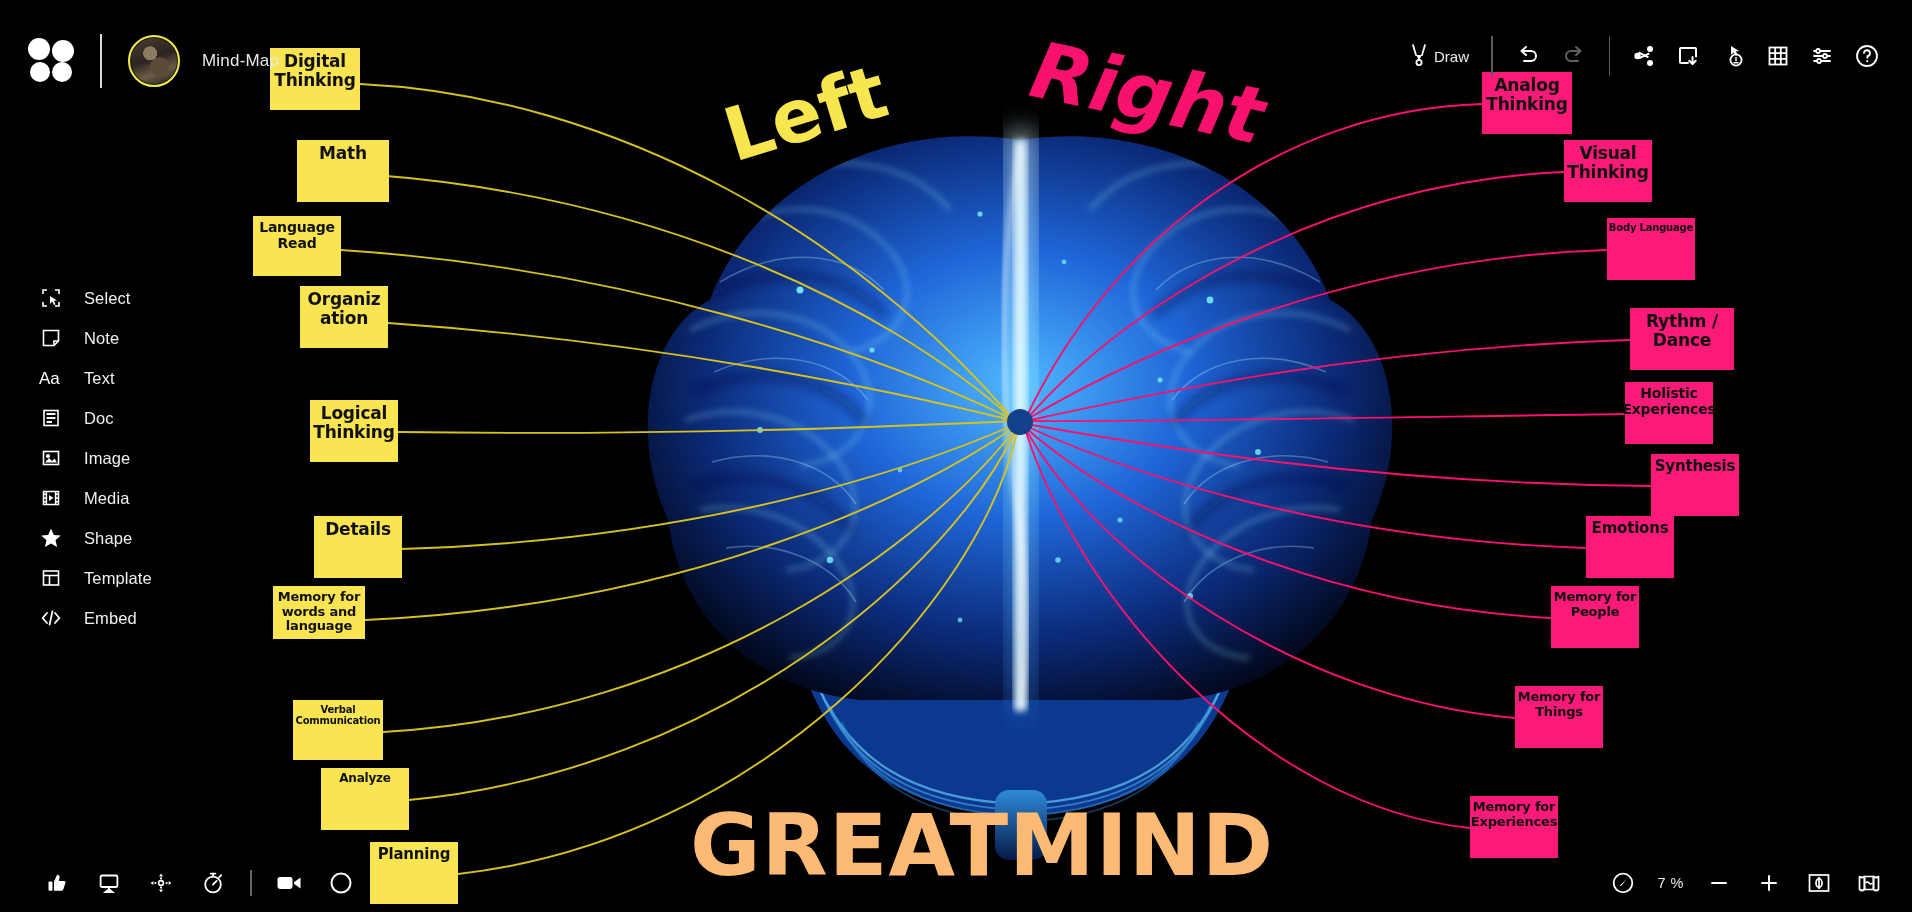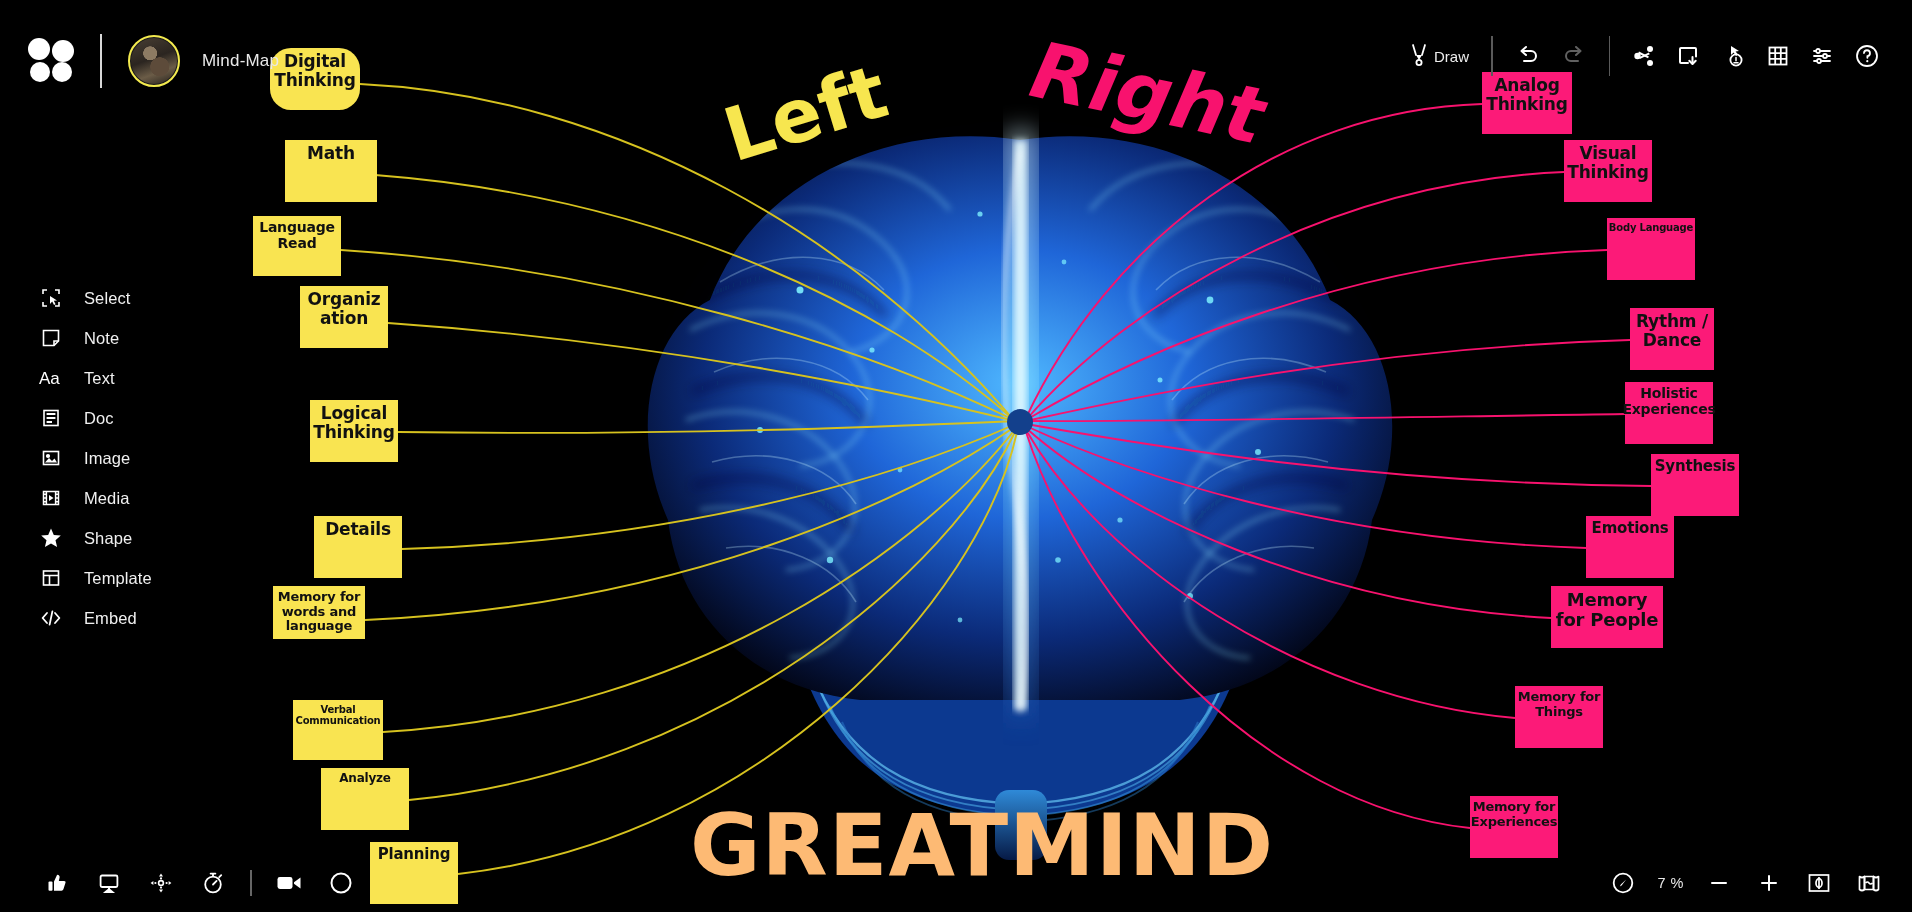--- a/index.html
+++ b/index.html
@@ -235,24 +235,24 @@
   </svg>
 
   <div class="sideword" id="word-left">Left</div>
   <div class="sideword" id="word-right">Right</div>
   <div id="greatmind">
     <span>GREAT</span>
     <span>MIND</span>
   </div>
 
   <div id="notes-left">
-      <div class="note y" style="left: 270px; top: 48px; width: 90px; height: 62px; font-size: 17px; border-radius: 21px;">
+      <div class="note y" style="left: 270px; top: 48px; width: 90px; height: 62px; font-size: 17px;">
         <span>Digital Thinking</span>
       </div>
-      <div class="note y" style="left: 285px; top: 140px; width: 92px; height: 62px; font-size: 17px;">
+      <div class="note y" style="left: 297px; top: 140px; width: 92px; height: 62px; font-size: 17px;">
         <span>Math</span>
       </div>
       <div class="note y" style="left: 253px; top: 216px; width: 88px; height: 60px; font-size: 14px;">
         <span>Language Read</span>
       </div>
       <div class="note y" style="left: 300px; top: 286px; width: 88px; height: 62px; font-size: 17px;">
         <span>Organiz ation</span>
       </div>
       <div class="note y" style="left: 310px; top: 400px; width: 88px; height: 62px; font-size: 17px;">
         <span>Logical Thinking</span>
@@ -276,33 +276,33 @@
   <div id="notes-right">
       <div class="note p" style="left: 1482px; top: 72px; width: 90px; height: 62px; font-size: 17px;">
         <span>Analog Thinking</span>
       </div>
       <div class="note p" style="left: 1564px; top: 140px; width: 88px; height: 62px; font-size: 17px;">
         <span>Visual Thinking</span>
       </div>
       <div class="note p" style="left: 1607px; top: 218px; width: 88px; height: 62px; font-size: 10px;">
         <span>Body Language</span>
       </div>
-      <div class="note p" style="left: 1630px; top: 308px; width: 84px; height: 62px; font-size: 17px;">
+      <div class="note p" style="left: 1630px; top: 308px; width: 104px; height: 62px; font-size: 17px;">
         <span>Rythm / Dance</span>
       </div>
       <div class="note p" style="left: 1625px; top: 382px; width: 88px; height: 62px; font-size: 14px;">
         <span>Holistic Experiences</span>
       </div>
       <div class="note p" style="left: 1651px; top: 454px; width: 88px; height: 62px; font-size: 15px;">
         <span>Synthesis</span>
       </div>
       <div class="note p" style="left: 1586px; top: 516px; width: 88px; height: 62px; font-size: 15px;">
         <span>Emotions</span>
       </div>
-      <div class="note p" style="left: 1551px; top: 586px; width: 112px; height: 62px; font-size: 18px;">
+      <div class="note p" style="left: 1551px; top: 586px; width: 88px; height: 62px; font-size: 13px;">
         <span>Memory for People</span>
       </div>
       <div class="note p" style="left: 1515px; top: 686px; width: 88px; height: 62px; font-size: 13px;">
         <span>Memory for Things</span>
       </div>
       <div class="note p" style="left: 1470px; top: 796px; width: 88px; height: 62px; font-size: 13px;">
         <span>Memory for Experiences</span>
       </div>
     </div>
 

